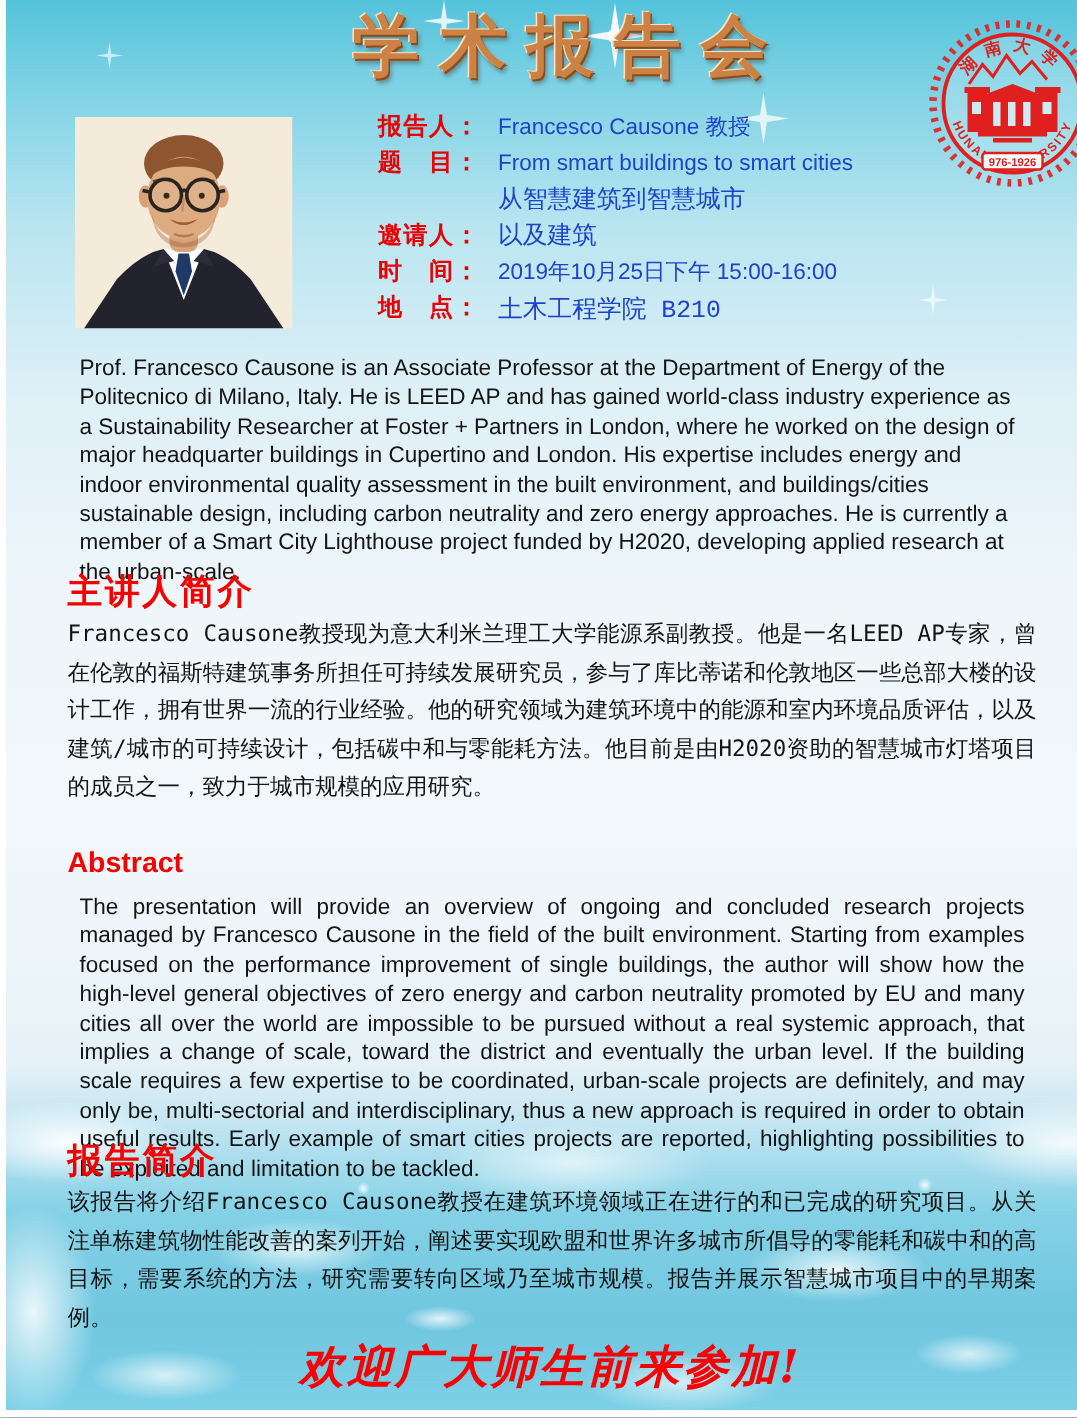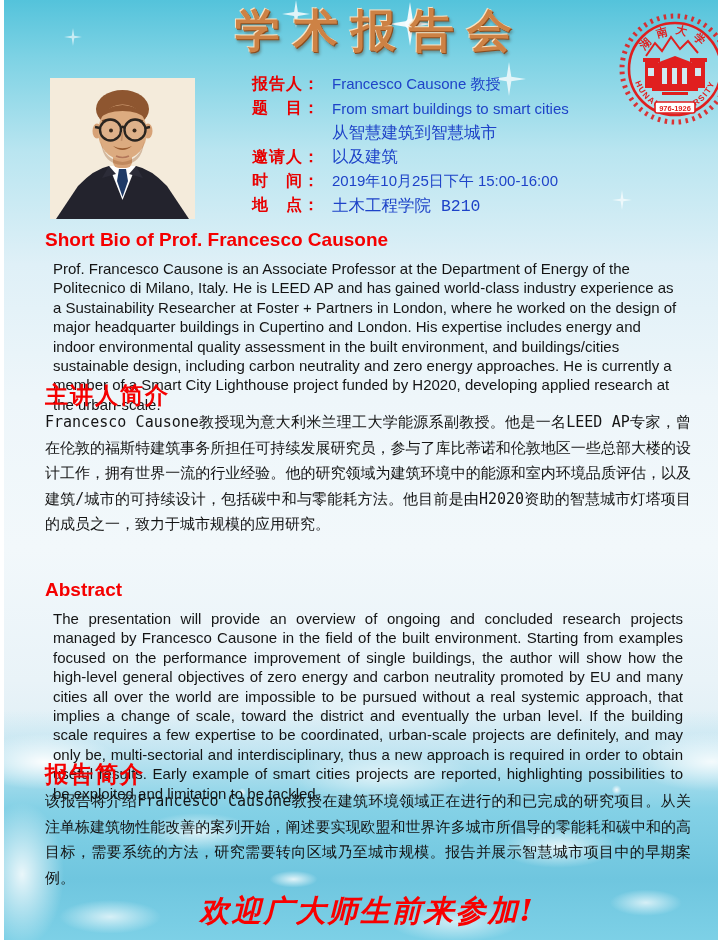--- a/index.html
+++ b/index.html
@@ -62,21 +62,21 @@
   
   .sec{position:absolute;left:45px;width:646px;z-index:5;}
   .sec-heading-en{color:#f50000;font-weight:bold;font-size:19px;line-height:23px;margin:0 0 3px 0;font-family:"Liberation Sans",sans-serif;}
   .sec-heading-cn{color:#f50000;font-weight:bold;font-size:23px;line-height:25px;margin:0 0 3px 0;font-family:"DejaVu Serif",serif;letter-spacing:2px;}
   .sec-body-en{color:#141414;font-size:15px;line-height:19.4px;margin:8px;}
   .sec-body-en.justify{text-align:justify;}
   .sec-body-cn{color:#141414;font-size:15px;line-height:25.5px;margin:0;text-align:justify;font-family:"DejaVu Sans Mono","DejaVu Serif",serif;}
 
   .sec-bio{top:228px;}
   .sec-introcn{top:382px;}
-  .sec-abstract{top:578px;}
+  .sec-abstract{top:564px;}
   .sec-reportcn{top:761px;}
 
   .footer{
     position:absolute;left:0;top:891px;width:100%;text-align:center;z-index:6;
     color:#f80000;font-weight:bold;font-style:italic;font-size:30px;
     font-family:"DejaVu Serif",serif;letter-spacing:2px;
   }
 </style>
 </head>
 <body>
@@ -216,21 +216,20 @@
       <span class="info-label">时　间：</span>
       <span class="info-value">2019年10月25日下午 15:00-16:00</span>
     </div>
     <div class="info-row">
       <span class="info-label">地　点：</span>
       <span class="info-value cn">土木工程学院 B210</span>
     </div>
   </div>
 
   <div class="sec sec-bio">
-    <h2 class="sec-heading-en">Short Bio of Prof. Francesco Causone</h2>
     <p class="sec-body-en">Prof. Francesco Causone is an Associate Professor at the Department of Energy of the Politecnico di Milano, Italy. He is LEED AP and has gained world-class industry experience as a Sustainability Researcher at Foster + Partners in London, where he worked on the design of major headquarter buildings in Cupertino and London. His expertise includes energy and indoor environmental quality assessment in the built environment, and buildings/cities sustainable design, including carbon neutrality and zero energy approaches. He is currently a member of a Smart City Lighthouse project funded by H2020, developing applied research at the urban-scale.</p>
   </div>
 
   <div class="sec sec-introcn">
     <h2 class="sec-heading-cn">主讲人简介</h2>
     <p class="sec-body-cn">Francesco Causone教授现为意大利米兰理工大学能源系副教授。他是一名LEED AP专家，曾在伦敦的福斯特建筑事务所担任可持续发展研究员，参与了库比蒂诺和伦敦地区一些总部大楼的设计工作，拥有世界一流的行业经验。他的研究领域为建筑环境中的能源和室内环境品质评估，以及建筑/城市的可持续设计，包括碳中和与零能耗方法。他目前是由H2020资助的智慧城市灯塔项目的成员之一，致力于城市规模的应用研究。</p>
   </div>
 
   <div class="sec sec-abstract">
     <h2 class="sec-heading-en">Abstract</h2>

